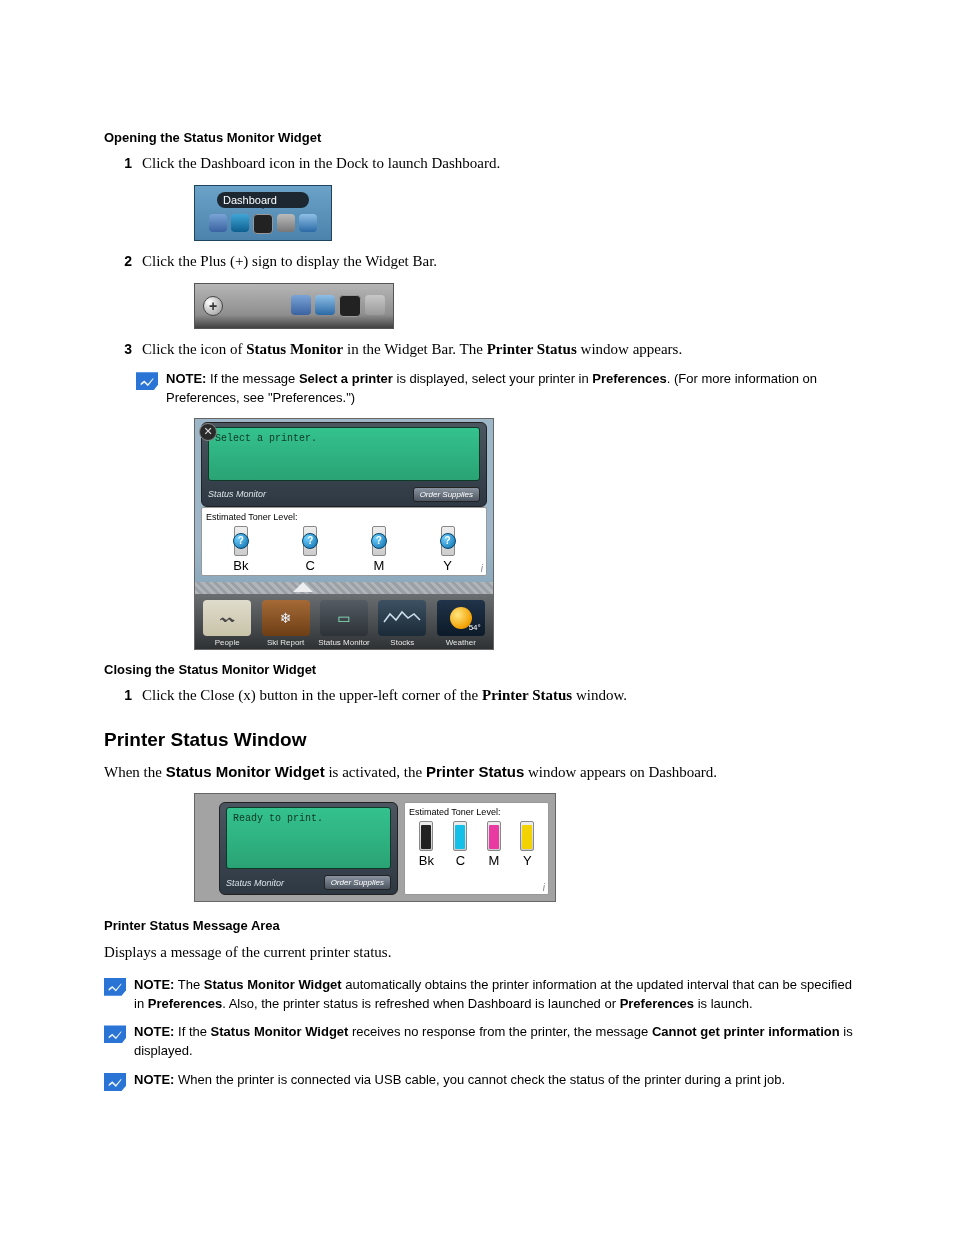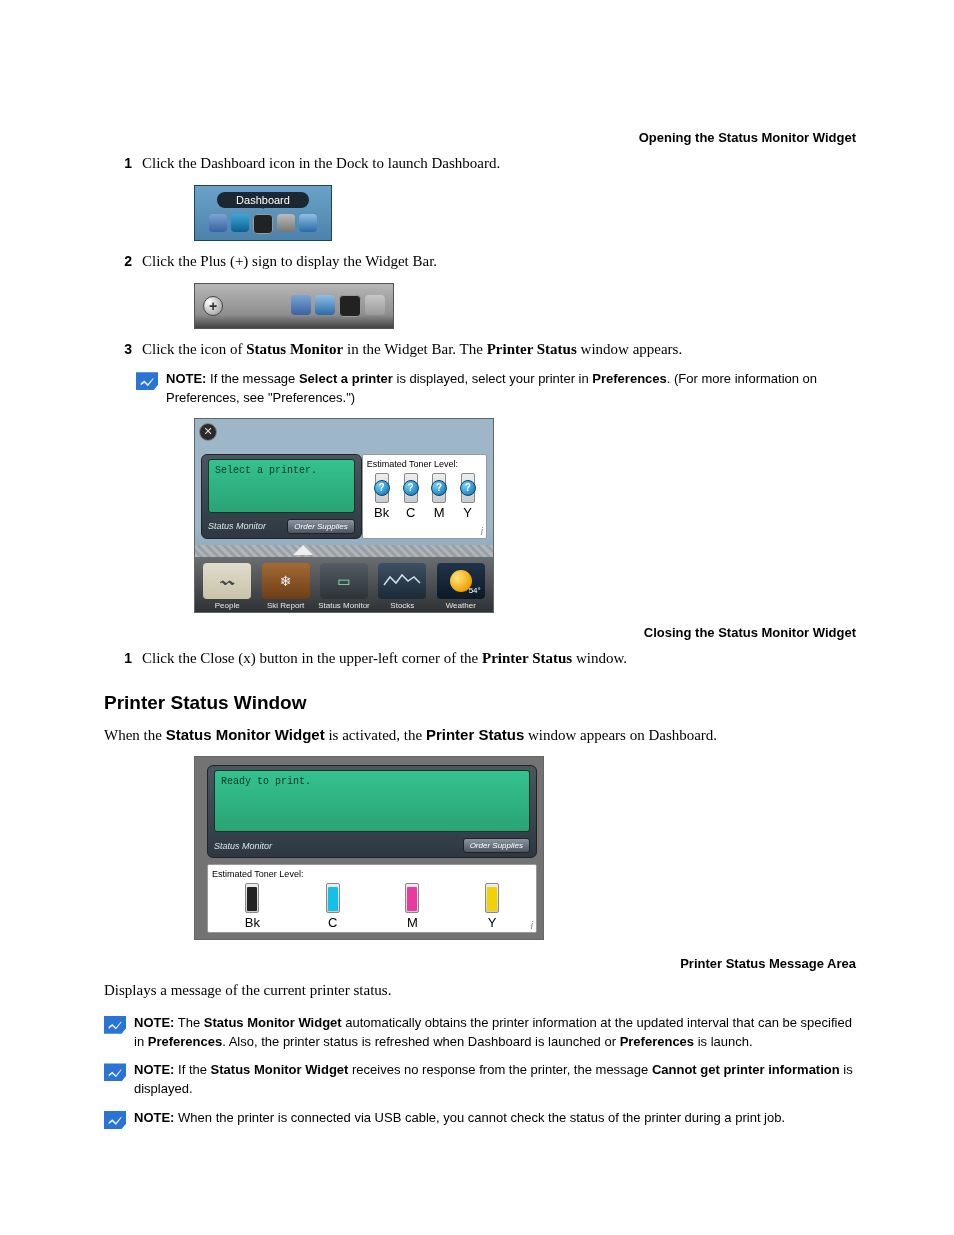--- a/index.html
+++ b/index.html
@@ -15,21 +15,20 @@
   }
   .h-section {
     font-size: 16px;
     font-weight: bold;
     margin: 0 0 18px 0;
   }
   .h-sub {
     font-size: 13px;
     font-weight: bold;
     margin: 10px 0 8px 0;
-    text-align: right;
   }
   .h-topic {
     font-size: 19px;
     font-weight: bold;
     margin: 22px 0 10px 0;
   }
   ol.steps {
     list-style: none;
     padding: 0;
     margin: 0 0 10px 0;
@@ -92,21 +91,20 @@
     width: 136px;
     padding: 0;
     background: linear-gradient(#6aa2c8 0%, #4c83ad 100%);
     border: 1px solid #1f4460;
     position: relative;
   }
   .tooltip {
     position: relative;
     margin: 6px auto 4px auto;
     width: 80px;
-    text-align: center;
     font-size: 11px;
     color: #fff;
     background: #1c2731;
     border-radius: 10px;
     padding: 2px 6px;
   }
   .tooltip::after {
     content: "";
     position: absolute;
     left: 50%; bottom: -5px;
@@ -162,21 +160,21 @@
     position:relative;
   }
   .close-x {
     position:absolute; top:4px; left:4px;
     width:16px;height:16px;border-radius:50%;
     background:#2a2a2a;color:#ddd;
     display:flex;align-items:center;justify-content:center;
     font-size:11px;
     border:1px solid #888;
   }
-  .widget-row { display:flex; gap:0; padding:35px 6px 6px 6px; }
+  .widget-row { display:flex; gap:0; padding:3px 6px 6px 6px;flex-direction:column; }
   .sm-panel {
     flex: 1 1 56%;
     background: linear-gradient(#4b5661,#2e3842);
     border-radius:6px; padding:4px 6px 4px 6px;
     border:1px solid #222;
   }
   .sm-screen {
     background: linear-gradient(#34c28f,#2aa374);
     border:1px solid #0d3a27;
     height:42px; border-radius:3px;
@@ -244,25 +242,24 @@
   .tb-stocks{ background:linear-gradient(#3d5163,#1b2a37); color:#cfe1ef; }
   .tb-weather{ background:linear-gradient(#213349,#0c1a28); position:relative; }
   .sun { width:22px;height:22px;border-radius:50%;background:radial-gradient(circle at 35% 35%, #ffe680, #f2a000 70%, #b86f00 100%); margin:auto; }
   .temp { position:absolute; right:4px; bottom:4px; color:#fff; font-size:8px; }
 
   
   .wide-fig {
     width: 330px;
     border:1px solid #666;
     margin: 10px 0 16px 90px;
-    background:#737373;
-    display:flex; gap:6px; padding:8px 6px 6px 12px;
+    background:#a3a3a3;
+    display:flex; gap:6px; padding:8px 6px 6px 24px;
     font-size:9px;
     position:relative;
-    flex-direction:column;
   }
   .wide-fig .sm-panel { flex:1 1 55%; }
   .wide-fig .toner-panel { flex:1 1 45%; }
 </style>
 </head>
 <body>
 
 <div class="page">
 
 

